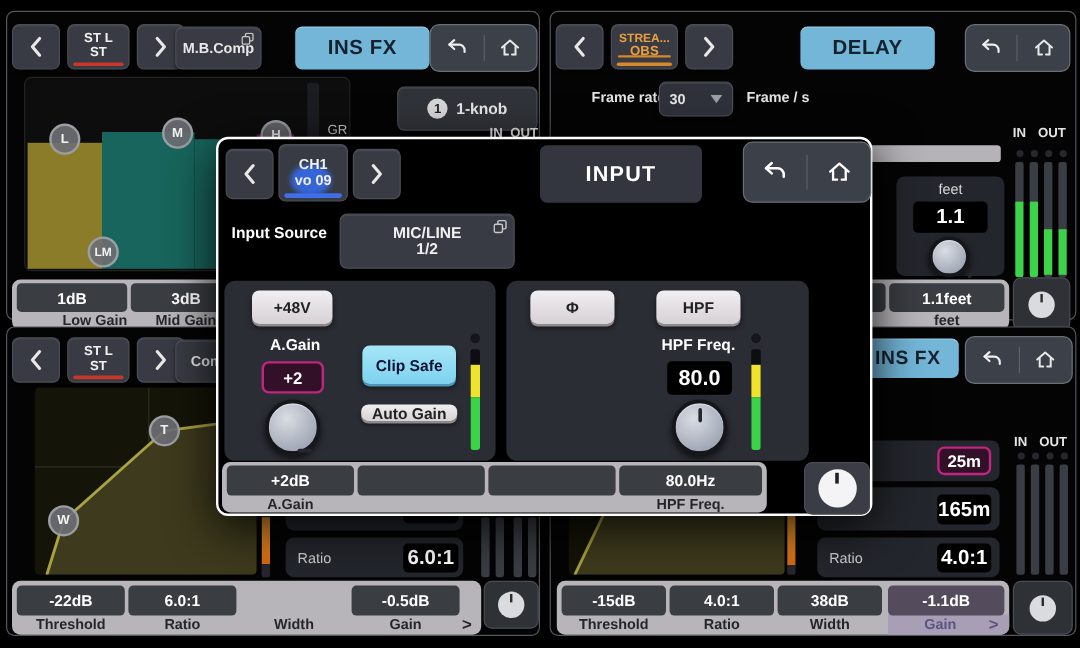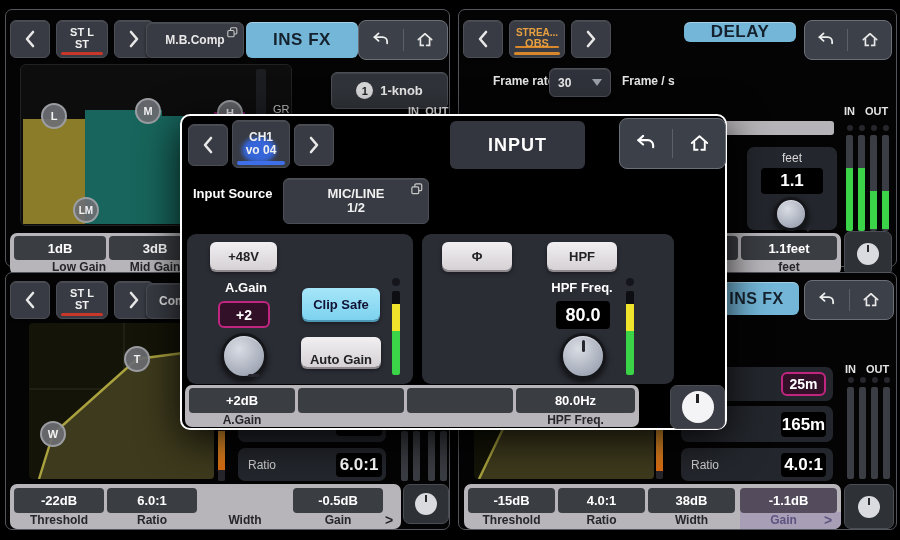--- a/index.html
+++ b/index.html
@@ -84,21 +84,21 @@
       <span>ST</span>
       <span class="uline" style="background:#c8372a;"></span>
     </div>
     <div class="hbtn" style="left:108px;top:10px;width:40px;height:38px;">
       <span>
           <svg width="16" height="20" viewBox="0 0 16 20">
             <path d="M5 3 L11 10 L5 17" fill="none" stroke="#e8e8e8" stroke-width="2.6" stroke-linecap="round" stroke-linejoin="round"></path>
           </svg>
         </span>
     </div>
-    <div class="hbtn" style="left:140px;top:12px;width:98px;height:36px;font-weight:bold;font-size:12px;">
+    <div class="hbtn" style="left:140px;top:12px;width:72px;height:36px;font-weight:bold;font-size:12px;">
       <span>M.B.Comp</span>
       <span class="copyic">
           <svg width="11" height="11" viewBox="0 0 14 14">
             <rect x="4.5" y="1" width="8" height="8" rx="1.5" fill="none" stroke="#c8c8c8" stroke-width="1.4"></rect>
             <rect x="1" y="4.5" width="8" height="8" rx="1.5" fill="#383b43" stroke="#c8c8c8" stroke-width="1.4"></rect>
           </svg>
         </span>
     </div>
     <div class="titleblue" style="left:240px;top:12px;width:112px;height:36px;">
       <span>INS FX</span>
@@ -177,21 +177,21 @@
       <span class="abs" style="left:5px;right:5px;bottom:9px;height:2.5px;background:#d8882a;border-radius:2px;"></span>
       <span class="uline" style="background:#d8882a;"></span>
     </div>
     <div class="hbtn" style="left:112px;top:10px;width:40px;height:38px;">
       <span>
           <svg width="16" height="20" viewBox="0 0 16 20">
             <path d="M5 3 L11 10 L5 17" fill="none" stroke="#e8e8e8" stroke-width="2.6" stroke-linecap="round" stroke-linejoin="round"></path>
           </svg>
         </span>
     </div>
-    <div class="titleblue" style="left:225px;top:12px;width:112px;height:20px;">
+    <div class="titleblue" style="left:208px;top:12px;width:112px;height:36px;">
       <span>DELAY</span>
     </div>
     <div class="navbox" style="left:345px;top:10px;width:88px;height:40px;">
       <span class="iconbtn">
           <svg width="20" height="18" viewBox="0 0 24 22">
             <path d="M9 3 L4 7.5 L9 12" fill="none" stroke="#eee" stroke-width="2.2" stroke-linecap="round" stroke-linejoin="round"></path>
             <path d="M4 7.5 H14 A5.5 5.5 0 0 1 19.5 13 V15" fill="none" stroke="#eee" stroke-width="2.2" stroke-linecap="round"></path>
           </svg>
         </span>
       <span class="div"></span>
@@ -430,21 +430,21 @@
     <div class="hbtn" style="left:6px;top:8px;width:40px;height:42px;">
       <span>
           <svg width="16" height="20" viewBox="0 0 16 20">
             <path d="M11 3 L5 10 L11 17" fill="none" stroke="#e8e8e8" stroke-width="2.6" stroke-linecap="round" stroke-linejoin="round"></path>
           </svg>
         </span>
     </div>
     <div class="hbtn chbtn" style="left:50px;top:4px;width:58px;height:48px;">
       <span class="abs" style="left:9px;top:16px;width:34px;height:26px;border-radius:50%;background:#3565d8;filter:blur(2px);"></span>
       <span style="position:relative;z-index:1;font-size:12px;">CH1</span>
-      <span style="position:relative;z-index:1;font-size:12px;">vo 04</span>
+      <span style="position:relative;z-index:1;font-size:12px;">vo 09</span>
       <span class="uline" style="background:#3f6fe8;height:4px;"></span>
     </div>
     <div class="hbtn" style="left:112px;top:8px;width:40px;height:42px;">
       <span>
           <svg width="16" height="20" viewBox="0 0 16 20">
             <path d="M5 3 L11 10 L5 17" fill="none" stroke="#e8e8e8" stroke-width="2.6" stroke-linecap="round" stroke-linejoin="round"></path>
           </svg>
         </span>
     </div>
     <div class="titledark" style="left:268px;top:5px;width:135px;height:48px;">
@@ -485,21 +485,21 @@
       <div class="abs" style="left:31px;top:46px;width:56px;text-align:center;font-size:13px;font-weight:bold;color:#fff;">A.Gain</div>
       <div class="magbox" style="left:31px;top:67px;width:52px;height:27px;">
           <span>+2</span>
         </div>
       <div class="knob" style="left:34px;top:99px;width:46px;height:46px;">
           <div class="ind" style="transform:rotate(-90deg);"></div>
         </div>
       <div class="cyanbtn" style="left:115px;top:54px;width:78px;height:32px;">
           <span>Clip Safe</span>
         </div>
-      <div class="lightbtn" style="left:114px;top:103px;width:80px;height:30px;align-items:flex-end;">
+      <div class="lightbtn" style="left:114px;top:103px;width:80px;height:14px;">
           <span>Auto Gain</span>
         </div>
       <div class="dot" style="left:205px;top:44px;width:8px;height:8px;"></div>
       <div class="mtrack" style="left:205px;top:57px;width:8px;height:84px;">
         <div class="abs" style="left:0;top:13px;width:100%;height:27px;background:#efe32b;"></div>
         <div class="abs" style="left:0;top:40px;width:100%;height:44px;background:#3bd348;"></div>
       </div>
     </div>
 
     <div class="section" style="left:240px;top:118px;width:252px;height:150px;">

